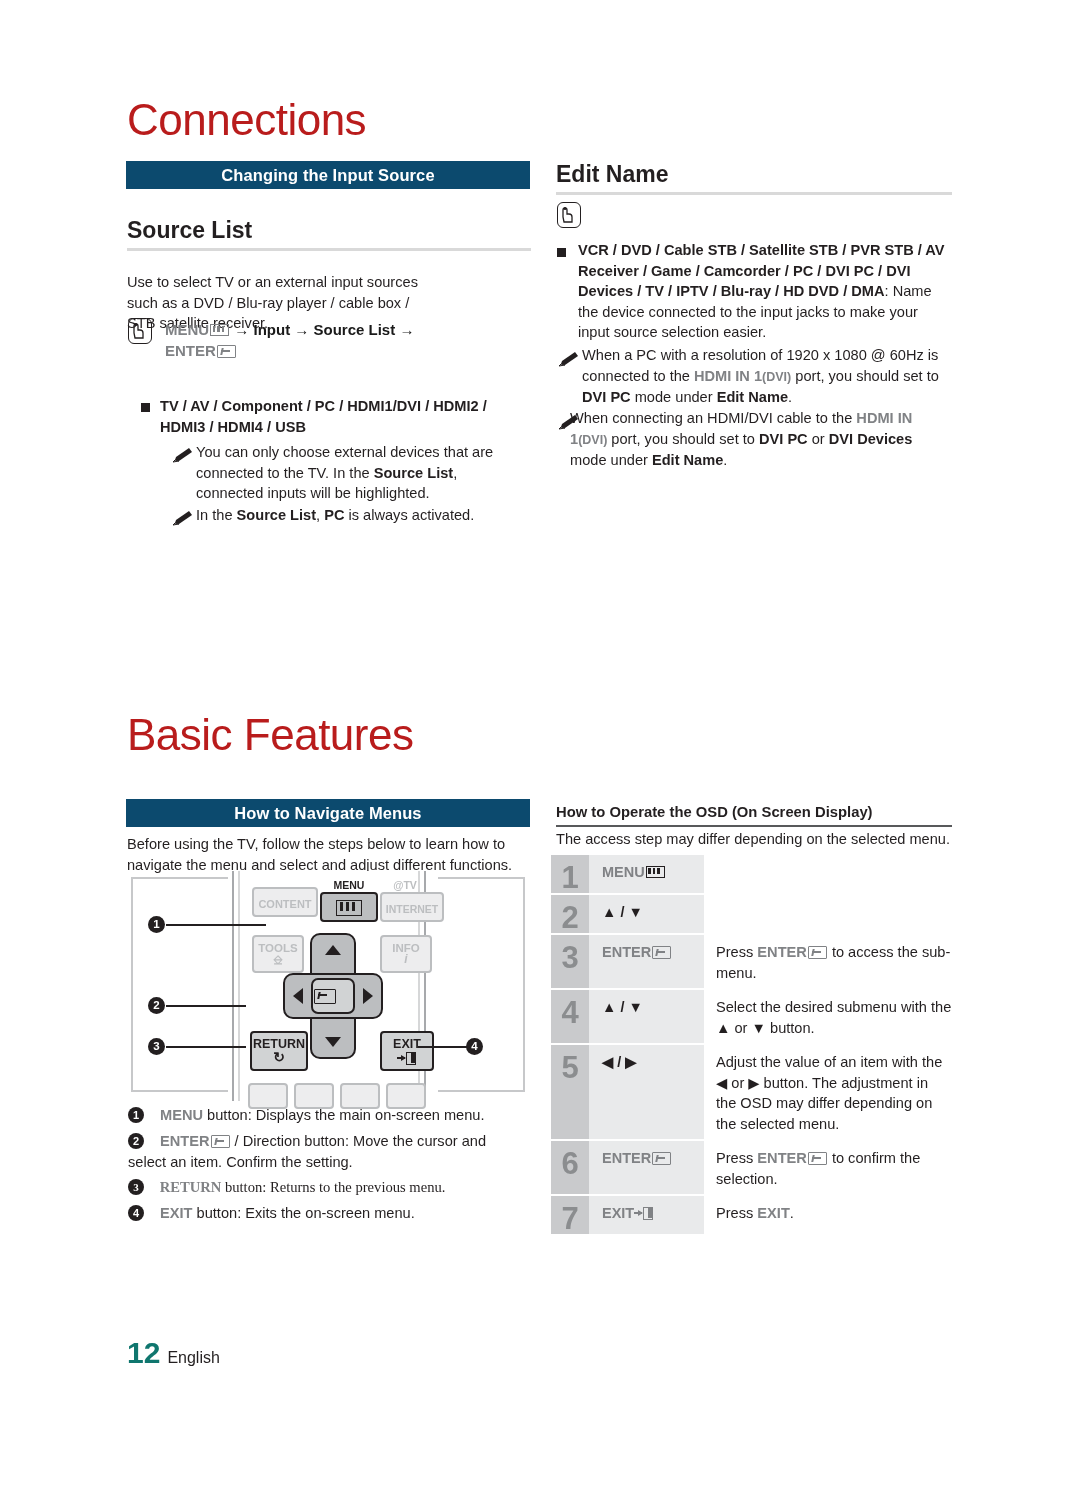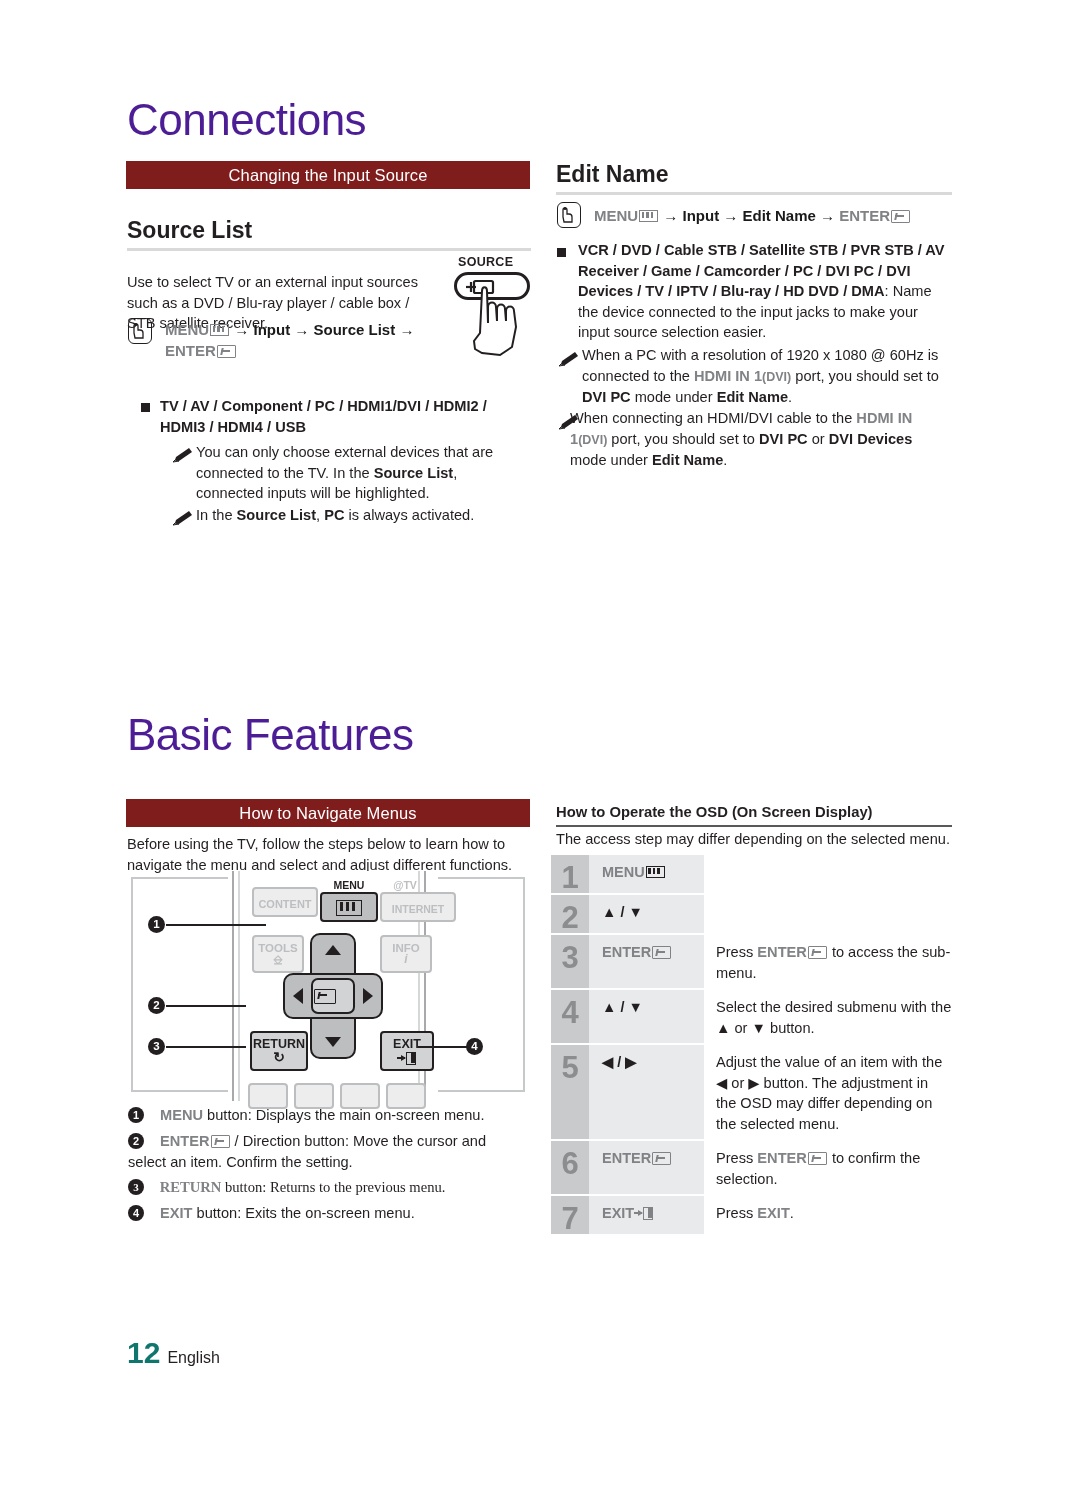--- a/index.html
+++ b/index.html
@@ -6,29 +6,29 @@
   body{
     width:1080px;height:1494px;background:#ffffff;
     font-family:"Liberation Sans",sans-serif;
     color:#1a1a1a;position:relative;overflow:hidden;
   }
   .page{position:absolute;left:0;top:0;width:1080px;height:1494px;}
 
   
   .chapter-title{
     position:absolute;font-weight:400;letter-spacing:-0.5px;
-    font-size:44px;color:#4c1d95;line-height:1;
+    font-size:44px;color:#b91c1c;line-height:1;
   }
   #chapter-connections{left:127px;top:98px;}
   #chapter-basic{left:127px;top:713px;}
 
   
   .section-bar{
-    position:absolute;background:#7f1d1d;color:#ffffff;
-    font-size:16.5px;font-weight:normal;text-align:center;
+    position:absolute;background:#0c4a6e;color:#ffffff;
+    font-size:16.5px;font-weight:bold;text-align:center;
     line-height:28px;height:28px;letter-spacing:0.1px;
   }
   #bar-changing-input{left:126px;top:161px;width:404px;}
   #bar-navigate{left:126px;top:799px;width:404px;}
 
   
   .sub-head{
     position:absolute;font-size:23px;font-weight:bold;color:#231f20;
     line-height:26px;
   }
@@ -217,38 +217,20 @@
   <div class="path-row" style="left:165px;top:319px;width:290px;">
     <span class="gray">MENU</span><span class="menu-glyph gray"><i></i><i></i><i></i></span>
     <span class="b">→</span>
     <span class="b">Input</span>
     <span class="b">→</span>
     <span class="b">Source List</span>
     <span class="b">→</span><br>
     <span class="gray">ENTER</span><span class="enter-glyph gray"></span>
   </div>
 
-  <div id="source-illus">
-    <div id="source-label">SOURCE</div>
-    <div id="source-btn"></div>
-    <svg width="95" height="120" viewBox="0 0 95 120" style="position:absolute;left:0;top:0;">
-
-      <g stroke="#231f20" stroke-width="2.2" fill="none">
-        <rect x="26" y="26" width="19" height="12" rx="1.5"></rect>
-        <line x1="18" y1="32" x2="28" y2="32"></line>
-        <line x1="23" y1="27" x2="23" y2="37"></line>
-      </g>
-
-      <g stroke="#231f20" stroke-width="2" fill="#ffffff">
-        <path d="M34 36 L32 78 L26 86 L27 94 L34 98 L52 100 L64 92 L68 72 L66 56
-                 C66 50 58 50 58 56 L58 66 L57 54 C57 48 49 48 49 54 L49 66 L48 52
-                 C48 46 40 46 40 52 L40 68 L39 36 C39 31 34 31 34 36 Z"></path>
-      </g>
-    </svg>
-  </div>
 
   <div class="sq-bullet" style="left:141px;top:403px;"></div>
   <div class="body-text b" style="left:160px;top:396px;width:360px;">TV / AV / Component / PC / HDMI1/DVI / HDMI2 / HDMI3 / HDMI4 / USB</div>
 
   <svg class="pencil" style="left:172px;top:447px;" viewBox="0 0 22 16">
     <path d="M3 13 L7 14 L20 5 L17 1 L4 10 Z" fill="#231f20"></path>
     <path d="M3 13 L1 15 L7 14 Z" fill="none" stroke="#231f20" stroke-width="1"></path>
   </svg>
   <div class="note" style="left:196px;top:442px;width:300px;">
     <span>You can only choose external devices that are connected to the TV. In the </span><span class="b">Source List</span><span>, connected inputs will be highlighted.</span>
@@ -264,29 +246,20 @@
 
   <div class="sub-head" id="head-edit-name">Edit Name</div>
   <div class="sub-rule" id="rule-edit-name"></div>
 
   <div class="hand-icon" style="left:557px;top:202px;">
     <svg width="18" height="20" viewBox="0 0 18 20">
       <path d="M3 12 L3 5 A2 2 0 0 1 7 5 L7 9 L9 9 A3 3 0 0 1 12 12 L12 17 L4 17 Z" fill="none" stroke="#231f20" stroke-width="1.3"></path>
       <circle cx="5" cy="3.6" r="1.5" fill="#231f20"></circle>
     </svg>
   </div>
-  <div class="path-row" style="left:594px;top:205px;width:360px;">
-    <span class="gray">MENU</span><span class="menu-glyph gray"><i></i><i></i><i></i></span>
-    <span class="b">→</span>
-    <span class="b">Input</span>
-    <span class="b">→</span>
-    <span class="b">Edit Name</span>
-    <span class="b">→</span>
-    <span class="gray">ENTER</span><span class="enter-glyph gray"></span>
-  </div>
 
   <div class="sq-bullet" style="left:557px;top:248px;"></div>
   <div class="body-text" style="left:578px;top:240px;width:375px;">
     <span class="b">VCR / DVD / Cable STB / Satellite STB / PVR STB / AV Receiver / Game / Camcorder / PC / DVI PC / DVI Devices / TV / IPTV / Blu-ray / HD DVD / DMA</span><span>: Name the device connected to the input jacks to make your input source selection easier.</span>
   </div>
 
   <svg class="pencil" style="left:558px;top:351px;" viewBox="0 0 22 16">
     <path d="M3 13 L7 14 L20 5 L17 1 L4 10 Z" fill="#231f20"></path>
     <path d="M3 13 L1 15 L7 14 Z" fill="none" stroke="#231f20" stroke-width="1"></path>
   </svg>
@@ -316,21 +289,21 @@
       <div class="rail2" style="left:190px;"></div>
 
       <div class="rbtn ghost" style="left:24px;top:16px;width:66px;height:30px;font-size:11px;line-height:30px;">CONTENT</div>
 
       <div class="label-above" style="left:88px;top:8px;width:66px;">MENU</div>
       <div class="rbtn dark" style="left:92px;top:21px;width:58px;height:30px;">
         <span class="menu-glyph" style="color:#231f20;width:26px;height:16px;margin-top:6px;"><i style="height:9px;width:3.6px;left:2.5px;"></i><i style="height:9px;width:3.6px;left:8.6px;"></i><i style="height:9px;width:3.6px;left:14.7px;"></i></span>
       </div>
 
       <div class="label-above ghost" style="left:148px;top:8px;width:58px;">@TV</div>
-      <div class="rbtn ghost" style="left:152px;top:21px;width:76px;height:30px;font-size:10.5px;line-height:30px;">INTERNET</div>
+      <div class="rbtn ghost" style="left:152px;top:21px;width:64px;height:30px;font-size:10.5px;line-height:30px;">INTERNET</div>
 
       <div class="rbtn ghost" style="left:24px;top:64px;width:52px;height:38px;font-size:11.5px;padding-top:5px;box-sizing:border-box;">
         <span>TOOLS</span>
         <div style="font-size:12px;line-height:12px;">⎒</div>
       </div>
       <div class="rbtn ghost" style="left:152px;top:64px;width:52px;height:38px;font-size:11.5px;padding-top:5px;box-sizing:border-box;">
         <span>INFO</span>
         <div style="font-size:12px;line-height:11px;font-style:italic;">i</div>
       </div>
 

